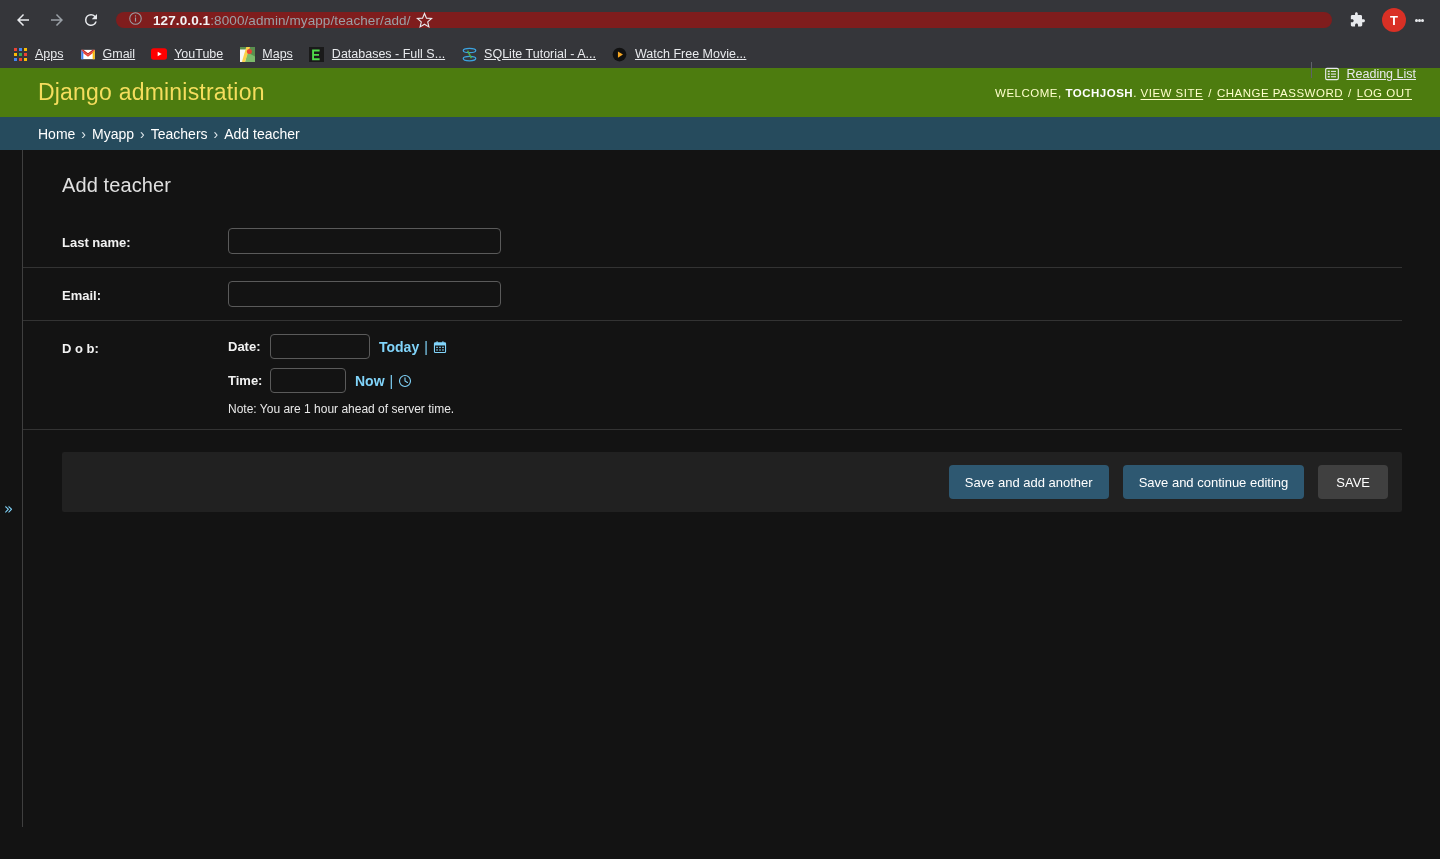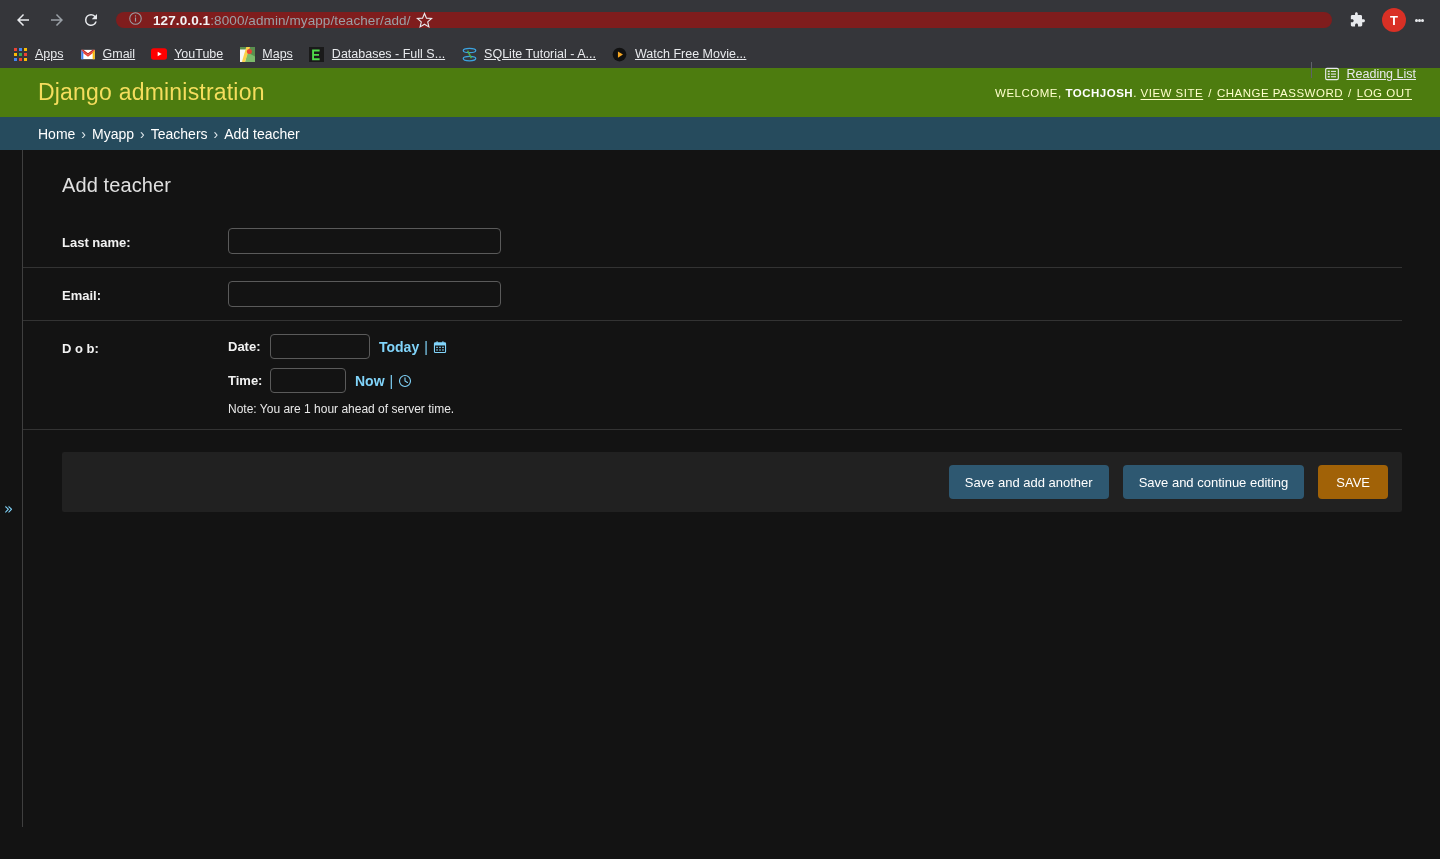--- a/index.html
+++ b/index.html
@@ -161,21 +161,21 @@
   #submit-row {
     background: #212121; margin: 22px 38px 0 39px;
     padding: 13px 14px; display: flex; justify-content: flex-end;
     align-items: center; gap: 14px; border-radius: 2px;
   }
   .btn {
     font-size: 13px; color: #fff; background: #2e5871;
     border: none; border-radius: 4px; padding: 0 16px; height: 34px;
     font-family: "Liberation Sans", sans-serif; cursor: pointer;
   }
-  .btn.default { background: #a16207; padding: 0 18px; font-weight: normal; }
+  .btn.default { background: #404040; padding: 0 18px; font-weight: normal; }
 </style>
 </head>
 <body>
 
 <div id="browser-chrome">
 
   <div class="toolbar">
 
     <div class="nav-btn">
       <svg width="18" height="18" viewBox="0 0 24 24">

